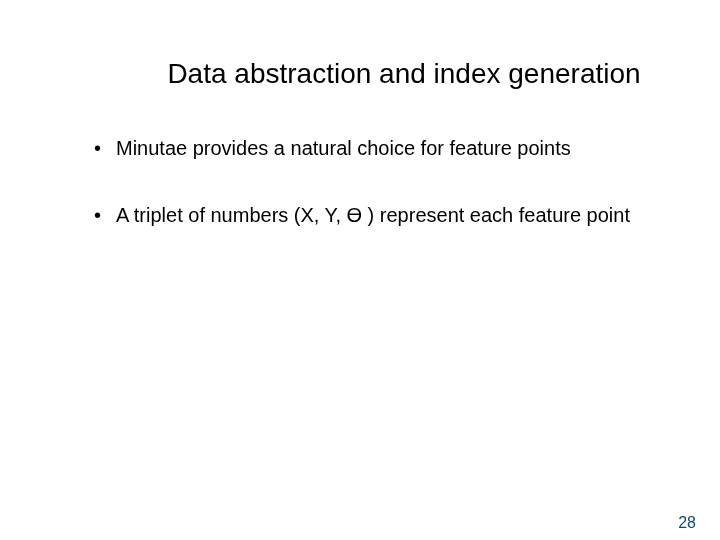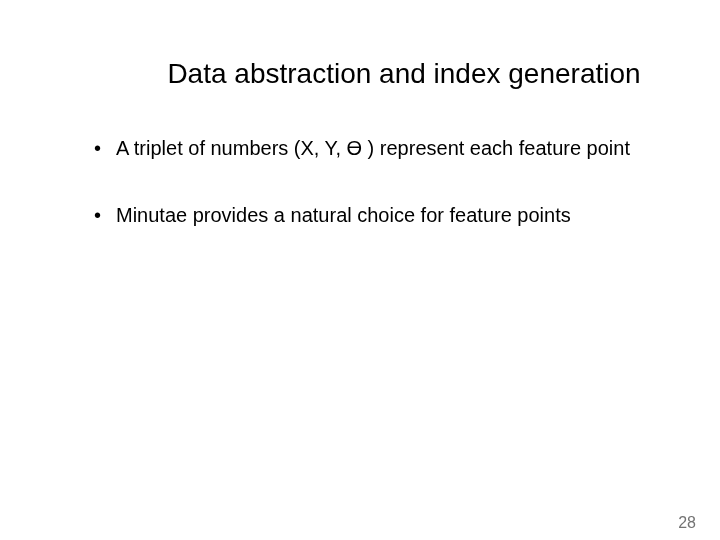--- a/index.html
+++ b/index.html
@@ -46,26 +46,26 @@
       position: absolute;
       left: 6px;
       top: 0;
       font-size: 20px;
     }
     .page-number {
       position: absolute;
       bottom: 24px;
       right: 40px;
       font-size: 16px;
-      color: #737373;
+      color: #0c4a6e;
     }
   </style>
 </head>
 <body>
 
 <div class="slide">
   <h1 class="title">Data abstraction and index generation</h1>
   <ul class="bullets">
+    <li>Minutae provides a natural choice for feature points</li>
     <li>A triplet of numbers (X, Y, Ө ) represent each feature point</li>
-    <li>Minutae provides a natural choice for feature points</li>
   </ul>
   <div class="page-number">28</div>
 </div>
 
 </body></html>

